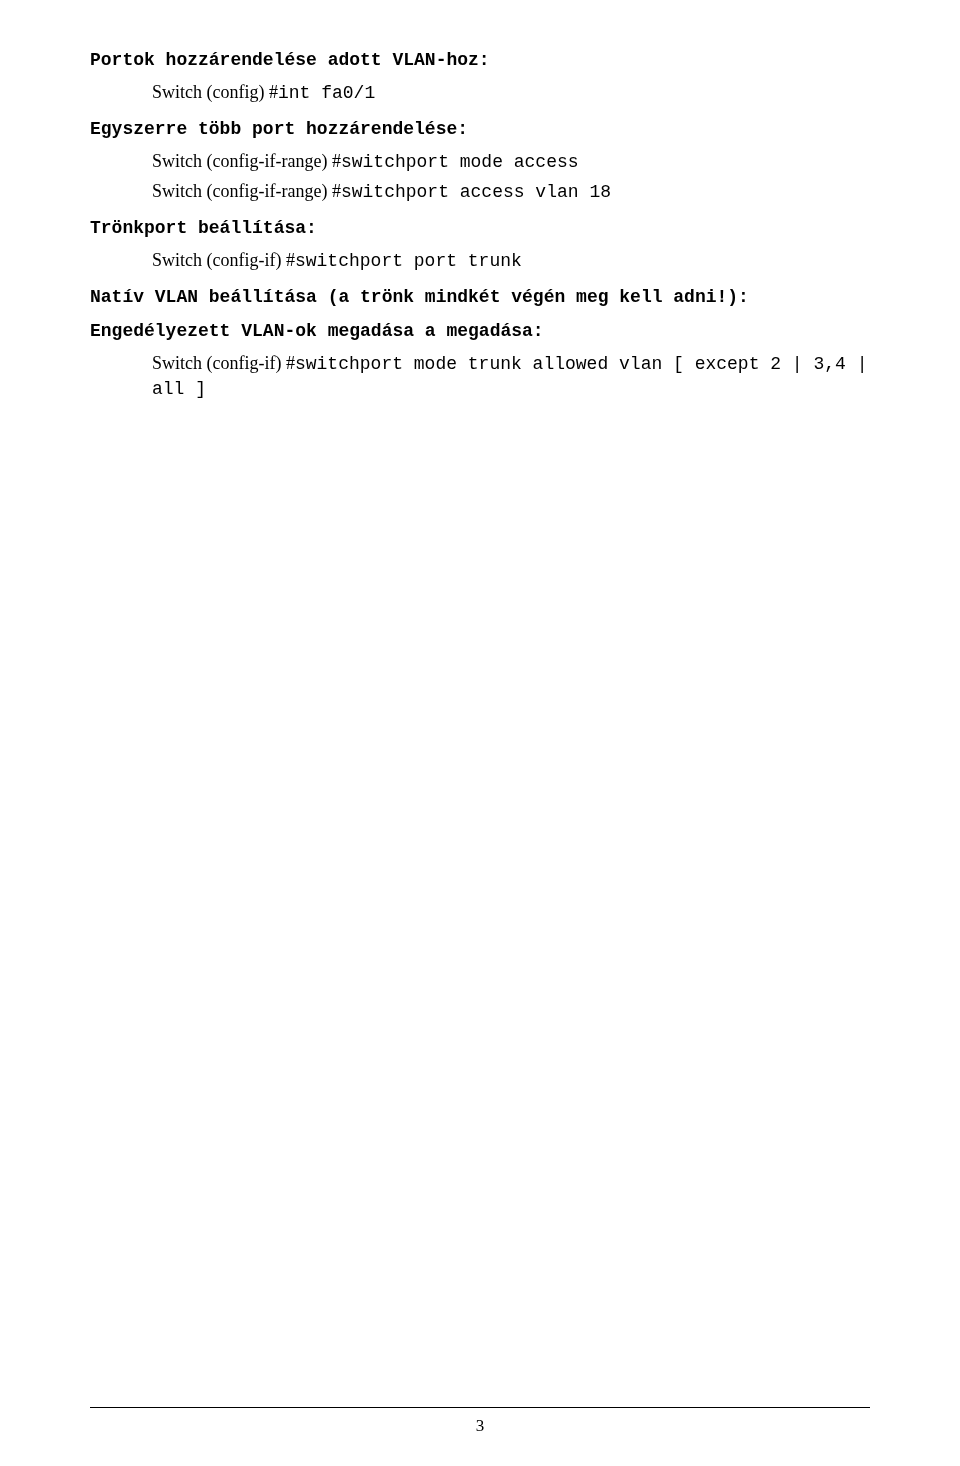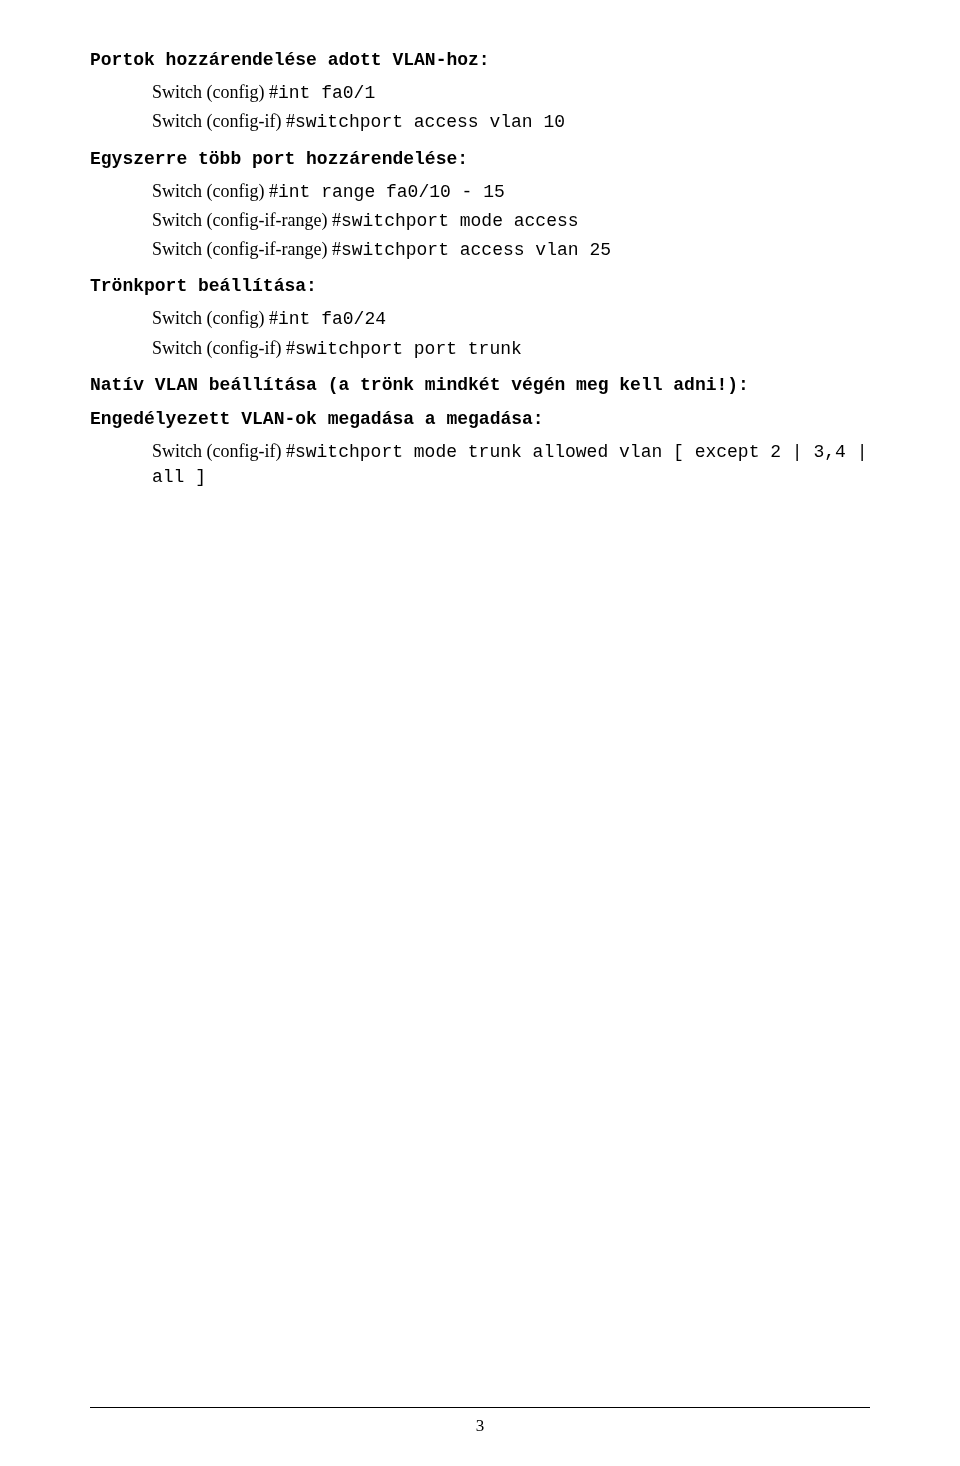--- a/index.html
+++ b/index.html
@@ -55,47 +55,38 @@
   </style>
 </head>
 <body>
 
 <div class="block">
   <div class="heading">Portok hozzárendelése adott VLAN-hoz:</div>
   <div class="indented">
     <div class="line">
       <span>Switch (config) #</span><span class="mono">int fa0/1</span>
     </div>
-    <div class="line">
-      <span>Switch (config-if) #</span><span class="mono">switchport access vlan 10</span>
-    </div>
   </div>
 </div>
 
 <div class="block">
   <div class="heading">Egyszerre több port hozzárendelése:</div>
   <div class="indented">
     <div class="line">
-      <span>Switch (config) #</span><span class="mono">int range fa0/10 - 15</span>
-    </div>
-    <div class="line">
       <span>Switch (config-if-range) #</span><span class="mono">switchport mode access</span>
     </div>
     <div class="line">
-      <span>Switch (config-if-range) #</span><span class="mono">switchport access vlan 25</span>
+      <span>Switch (config-if-range) #</span><span class="mono">switchport access vlan 18</span>
     </div>
   </div>
 </div>
 
 <div class="block">
   <div class="heading">Trönkport beállítása:</div>
   <div class="indented">
-    <div class="line">
-      <span>Switch (config) #</span><span class="mono">int fa0/24</span>
-    </div>
     <div class="line">
       <span>Switch (config-if) #</span><span class="mono">switchport port trunk</span>
     </div>
   </div>
 </div>
 
 <div class="block">
   <div class="heading">Natív VLAN beállítása (a trönk mindkét végén meg kell adni!):</div>
 </div>
 

